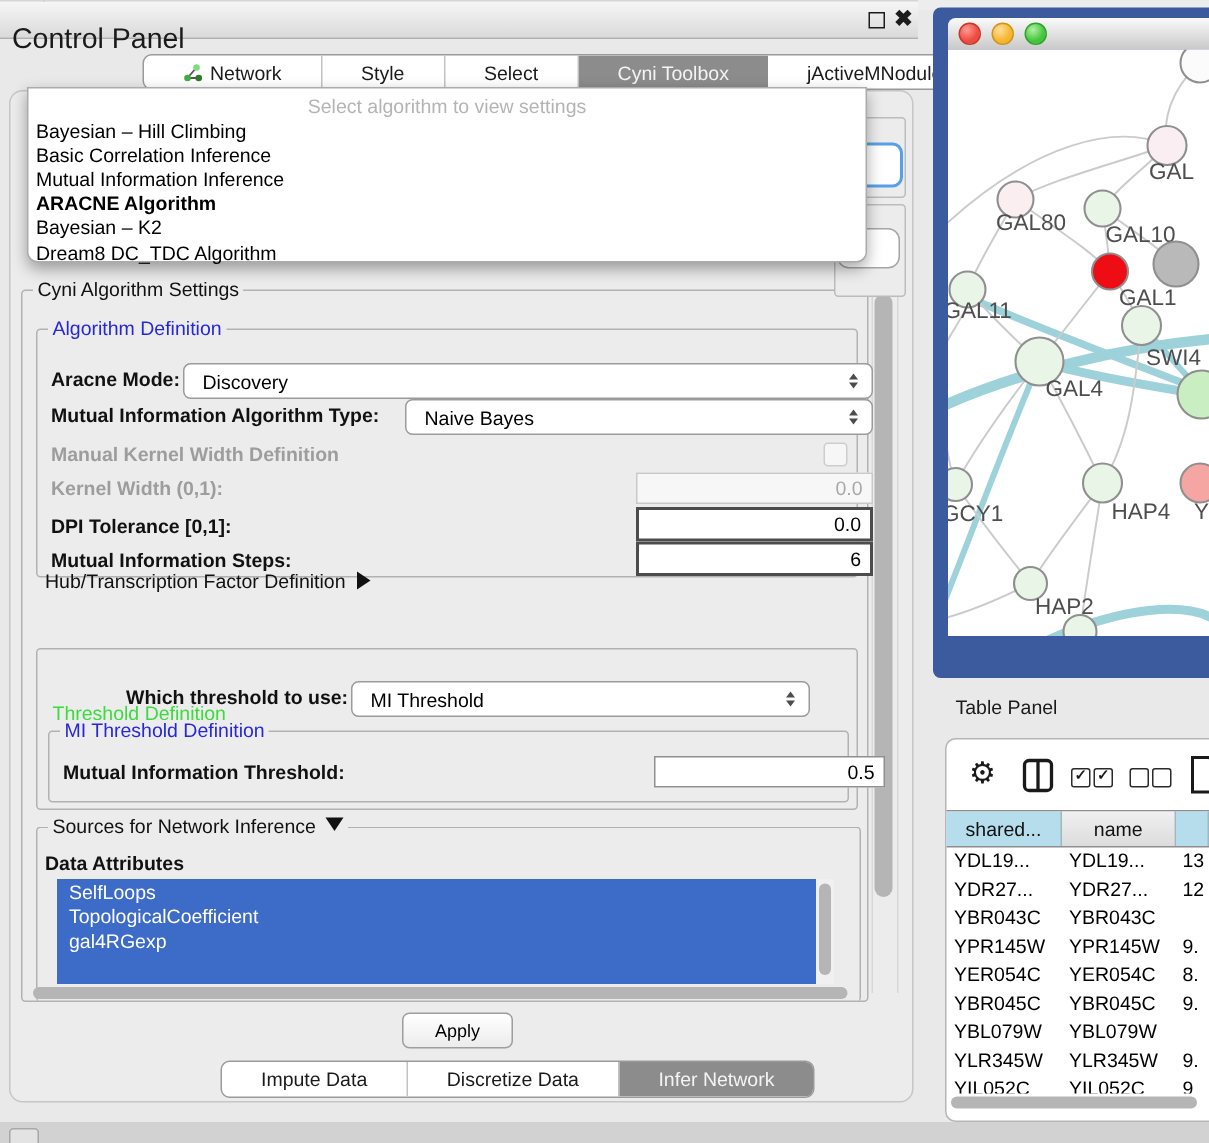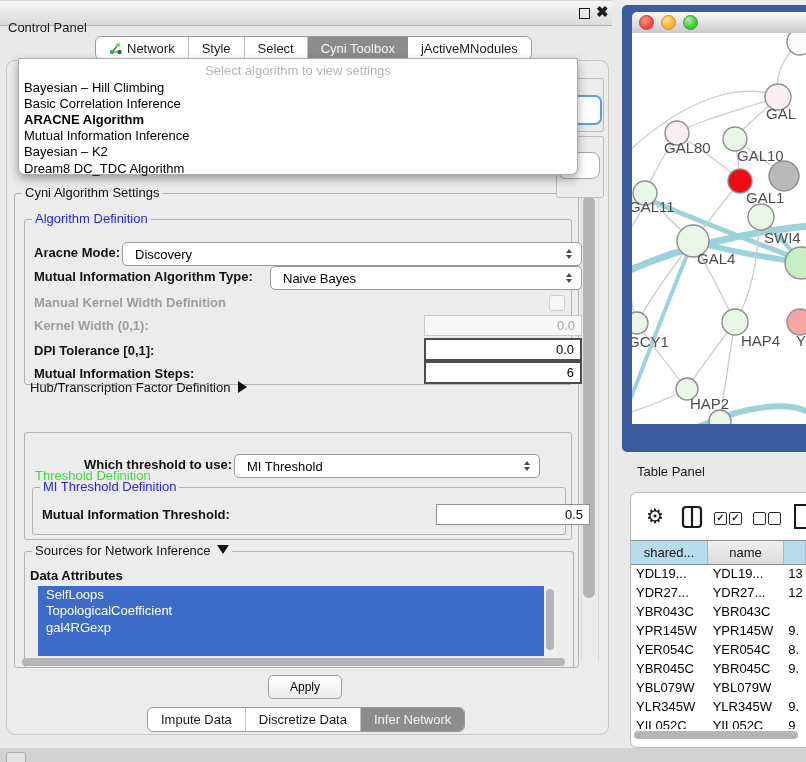--- a/index.html
+++ b/index.html
@@ -5,30 +5,30 @@
   html,body{margin:0;padding:0;}
   #root{position:relative;width:806px;height:762px;background:#e9e9e9;overflow:hidden;
         font-family:"Liberation Sans",sans-serif;font-size:13px;color:#111;}
   .abs{position:absolute;}
 
   
   .titlebar{left:0;top:7;width:612px;height:24px;
     background:linear-gradient(#f6f6f6,#dadada);
     border-top:1px solid #d6d6d6;border-bottom:1px solid #b0b0b0;
     display:flex;align-items:center;}
-  .titlebar .title{margin-left:8px;font-size:13px;color:#1a1a1a;margin-top:28px;}
+  .titlebar .title{margin-left:8px;font-size:19px;color:#1a1a1a;margin-top:28px;}
   .float-btn{position:absolute;left:579px;top:7px;width:9px;height:9px;border:1.5px solid #1c1c1c;background:transparent;}
   .close-btn{position:absolute;left:596px;top:2px;font-size:15px;font-weight:bold;color:#1c1c1c;}
   .cp-body{left:6px;top:60px;width:601px;height:673px;background:#ececec;
     border:1px solid #c6c6c6;border-radius:9px;}
 
   
   .tabbar{display:flex;align-items:stretch;background:#fff;border:1px solid #9a9a9a;
     border-radius:6px;overflow:hidden;height:22px;}
-  .tab{display:flex;align-items:center;padding:0 13px;font-size:13px;color:#1a1a1a;
+  .tab{display:flex;align-items:center;padding:0 26px;font-size:13px;color:#1a1a1a;
     border-right:1px solid #c2c2c2;white-space:nowrap;}
   .tab:last-child{border-right:none;}
   .tab.sel{background:#8c8c8c;color:#f4f4f4;border-right:none;}
   .tab .ticon{margin-right:5px;display:inline-flex;}
 
   
   .popup{left:18px;top:58px;width:558px;height:115px;background:#fff;
     border:1px solid #ababab;border-radius:0 0 7px 7px;
     box-shadow:0 4px 10px rgba(0,0,0,.35);z-index:30;}
   .popup .ph{height:18px;display:flex;align-items:center;justify-content:center;
@@ -156,22 +156,22 @@
   <div class="abs sliver-group" style="left:556px;top:78px;width:46px;height:52px;"></div>
   <div class="abs sliver-combo-blue" style="left:556px;top:95px;width:42px;height:26px;"></div>
   <div class="abs sliver-group" style="left:556px;top:136px;width:46px;height:60px;"></div>
   <div class="abs sliver-combo" style="left:558px;top:152px;width:40px;height:25px;"></div>
 
   <div class="abs popup">
     <div class="ph">Select algorithm to view settings</div>
     <div id="algo-items">
         <div class="item">Bayesian – Hill Climbing</div>
         <div class="item">Basic Correlation Inference</div>
+        <div class="item">Mutual Information Inference</div>
         <div class="item bold">ARACNE Algorithm</div>
-        <div class="item">Mutual Information Inference</div>
         <div class="item">Bayesian – K2</div>
         <div class="item">Dream8 DC_TDC Algorithm</div>
       </div>
   </div>
 
   <div class="abs fs" style="left:14px;top:193px;width:563px;height:473px;"></div>
   <span class="legend" style="left:22px;top:186px;">Cyni Algorithm Settings</span>
 
   <div class="sb-track" style="left:581px;top:195px;width:16px;height:467px;"></div>
   <div class="sb-thumb" style="left:583px;top:196px;width:12px;height:402px;"></div>

